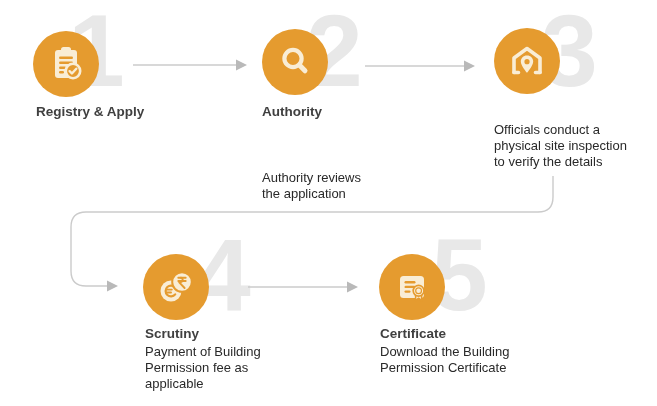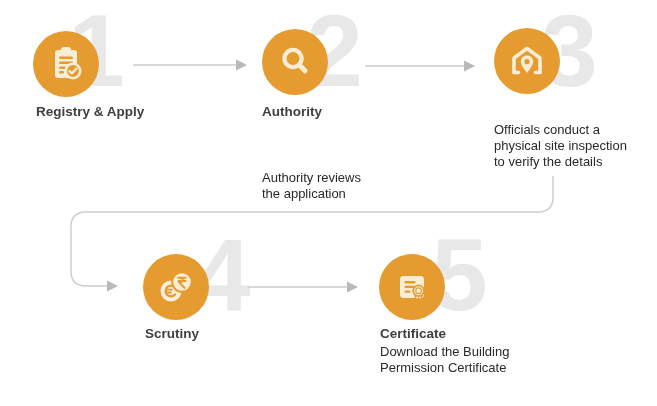--- a/index.html
+++ b/index.html
@@ -103,20 +103,23 @@
       <circle cx="15" cy="24" r="10.5" fill="#F9EDD5"></circle>
       <path d="M19.2,20.6 a5.4,5.4 0 1 0 0,6.8" fill="none" stroke="#E59B2F" stroke-width="2.2" stroke-linecap="round"></path>
       <line x1="10.2" y1="22.6" x2="15.8" y2="22.6" stroke="#E59B2F" stroke-width="1.9" stroke-linecap="round"></line>
       <line x1="10.2" y1="25.5" x2="15" y2="25.5" stroke="#E59B2F" stroke-width="1.9" stroke-linecap="round"></line>
       <circle cx="26" cy="15" r="9.8" fill="#F9EDD5" stroke="#E59B2F" stroke-width="2"></circle>
       <path d="M22.3,10.8 H29.7 M22.3,14 H29.7" stroke="#E59B2F" stroke-width="1.9" stroke-linecap="round"></path>
       <path d="M24.8,10.8 c2.6,0.2 2.9,4.4 -1.6,4.6 L28.6,21" fill="none" stroke="#E59B2F" stroke-width="1.9" stroke-linecap="round" stroke-linejoin="round"></path>
     </svg>
   </div>
   <div class="step-title" style="left:145px;top:326px;">Scrutiny</div>
+  <div class="step-desc" style="left:145px;top:344px;">Payment of Building
+Permission fee as
+applicable</div>
 
   <div class="circle" style="left:379px;top:254px;">
     <svg width="40" height="40" viewBox="0 0 40 40">
       <rect x="8" y="9" width="24" height="22" rx="3.5" fill="#F9EDD5"></rect>
       <rect x="12.5" y="14" width="11" height="2.4" rx="1.2" fill="#E59B2F"></rect>
       <rect x="12.5" y="18.7" width="11" height="2.4" rx="1.2" fill="#E59B2F"></rect>
       <rect x="12.5" y="23.4" width="6" height="2.4" rx="1.2" fill="#E59B2F"></rect>
       <path d="M23.6,26 v7.6 l3,-2.4 3,2.4 V26 z" fill="#F9EDD5" stroke="#E59B2F" stroke-width="1.5" stroke-linejoin="round"></path>
       <circle cx="26.6" cy="23.8" r="5.4" fill="#F9EDD5" stroke="#E59B2F" stroke-width="1.7"></circle>
       <circle cx="26.6" cy="23.8" r="2.9" fill="none" stroke="#E59B2F" stroke-width="1.2"></circle>

